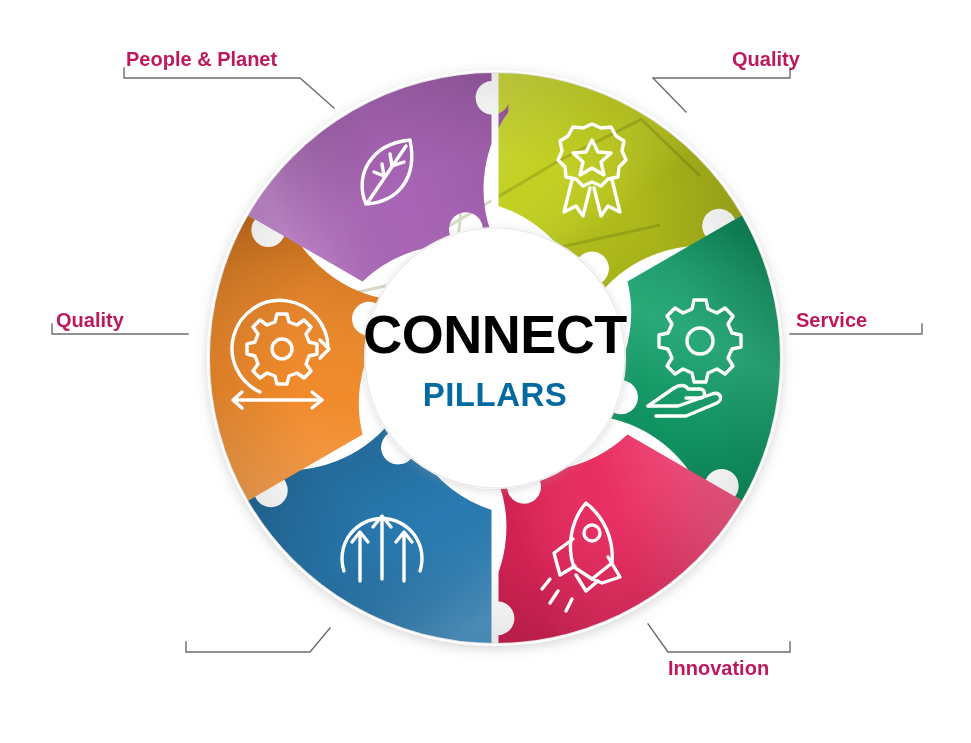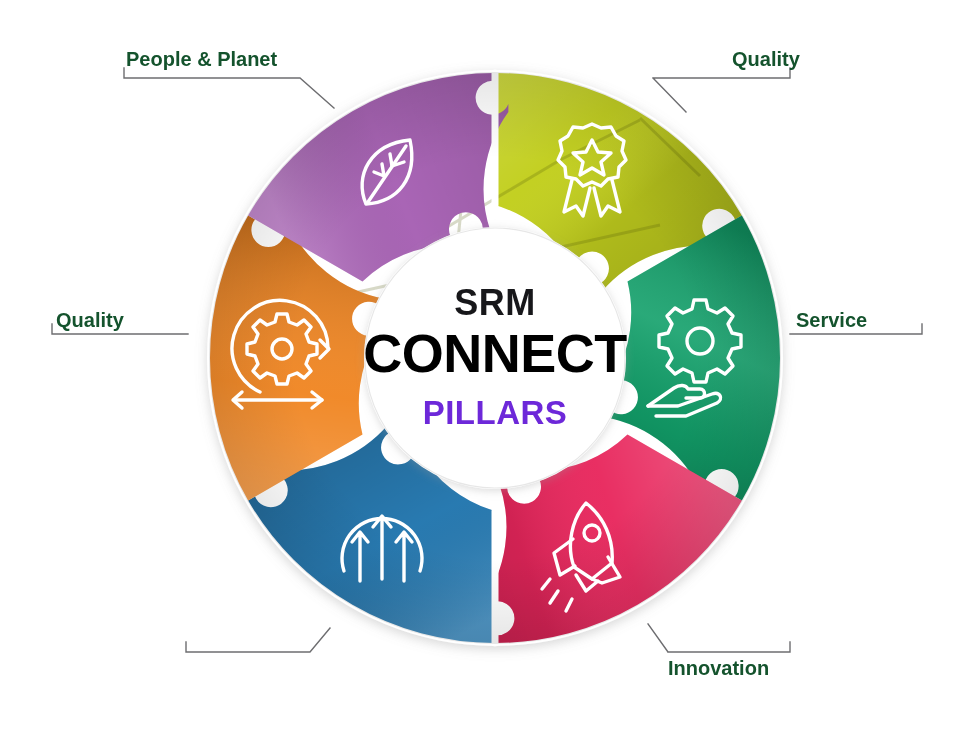--- a/index.html
+++ b/index.html
@@ -55,30 +55,30 @@
     letter-spacing: -0.5px;
     color: #000000;
     line-height: 1.12;
     margin-top: 1px;
   }
   .c-pillars {
     font-family: "Liberation Sans", sans-serif;
     font-size: 33px;
     font-weight: bold;
     letter-spacing: 0.5px;
-    color: #6d28d9;
+    color: #0369a1;
     line-height: 1.1;
     margin-top: 12px;
   }
   .label {
     position: absolute;
     font-family: "Liberation Sans", sans-serif;
     font-weight: bold;
     font-size: 20px;
-    color: #14532d;
+    color: #be185d;
     white-space: pre-line;
     line-height: 1.3;
   }
   .lbl-people   { left: 126px; top: 46px;  text-align: left; }
   .lbl-quality  { left: 692px; top: 46px;  text-align: right; margin-left: 40px; }
   .lbl-agility  { left: 56px;  top: 307px; text-align: left; }
   .lbl-service  { left: 796px; top: 307px; text-align: right; }
   .lbl-challenger { left: 192px; top: 655px; text-align: center; width: 120px;}
   .lbl-innovation { left: 668px; top: 655px; text-align: right; }
 </style>
@@ -392,21 +392,20 @@
 
       <path d="M 790 334 L 922 334 M 922 334 L 922 324"></path>
 
       <path d="M 186 652 L 186 642 M 186 652 L 310 652 L 330 628"></path>
 
       <path d="M 648 624 L 668 652 M 668 652 L 790 652 M 790 652 L 790 642"></path>
     </g>
   </svg>
 
   <div class="center-text-wrap">
-    <div class="c-srm">SRM</div>
     <div class="c-connect">CONNECT</div>
     <div class="c-pillars">PILLARS</div>
   </div>
 
   <div class="label lbl-people">People &amp; Planet</div>
   <div class="label lbl-quality">Quality</div>
   <div class="label lbl-service">Service</div>
   <div class="label lbl-innovation">Innovation</div>
   <div class="label lbl-agility">Quality</div>
 

